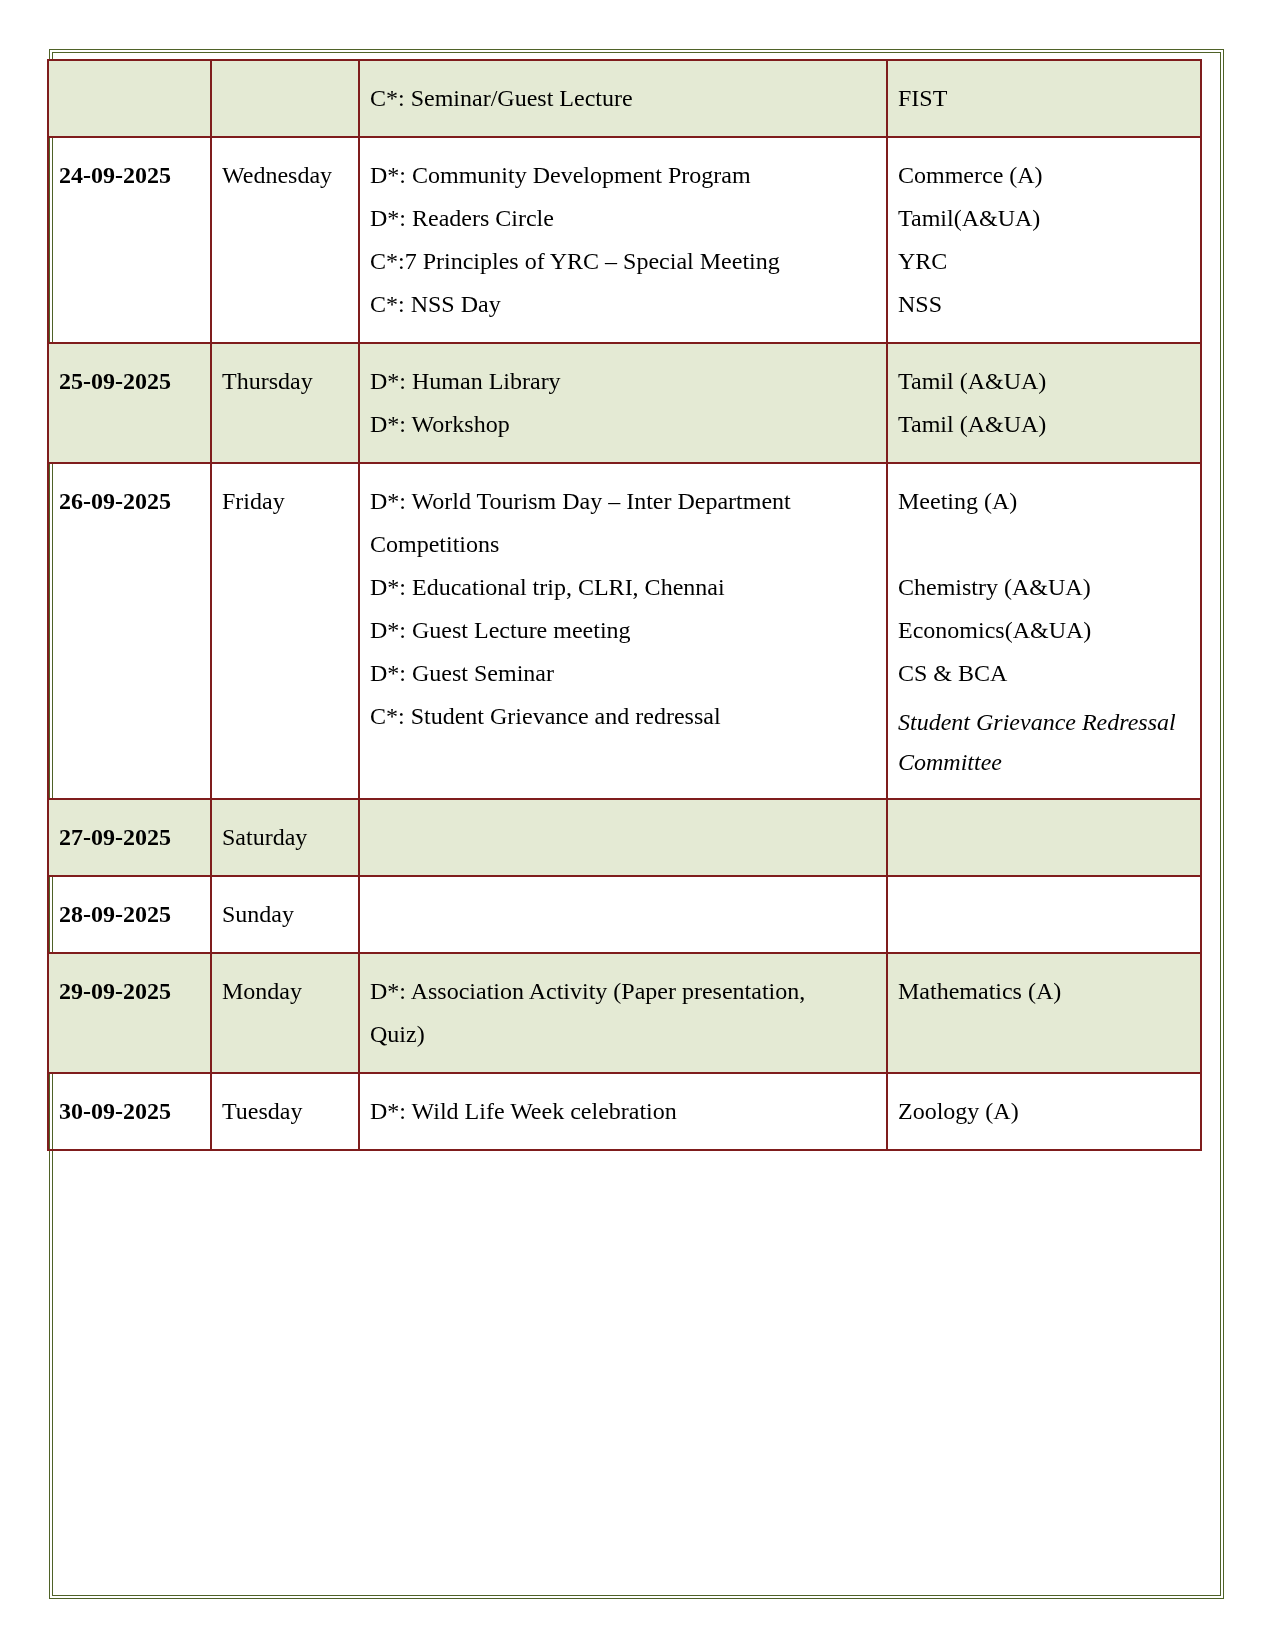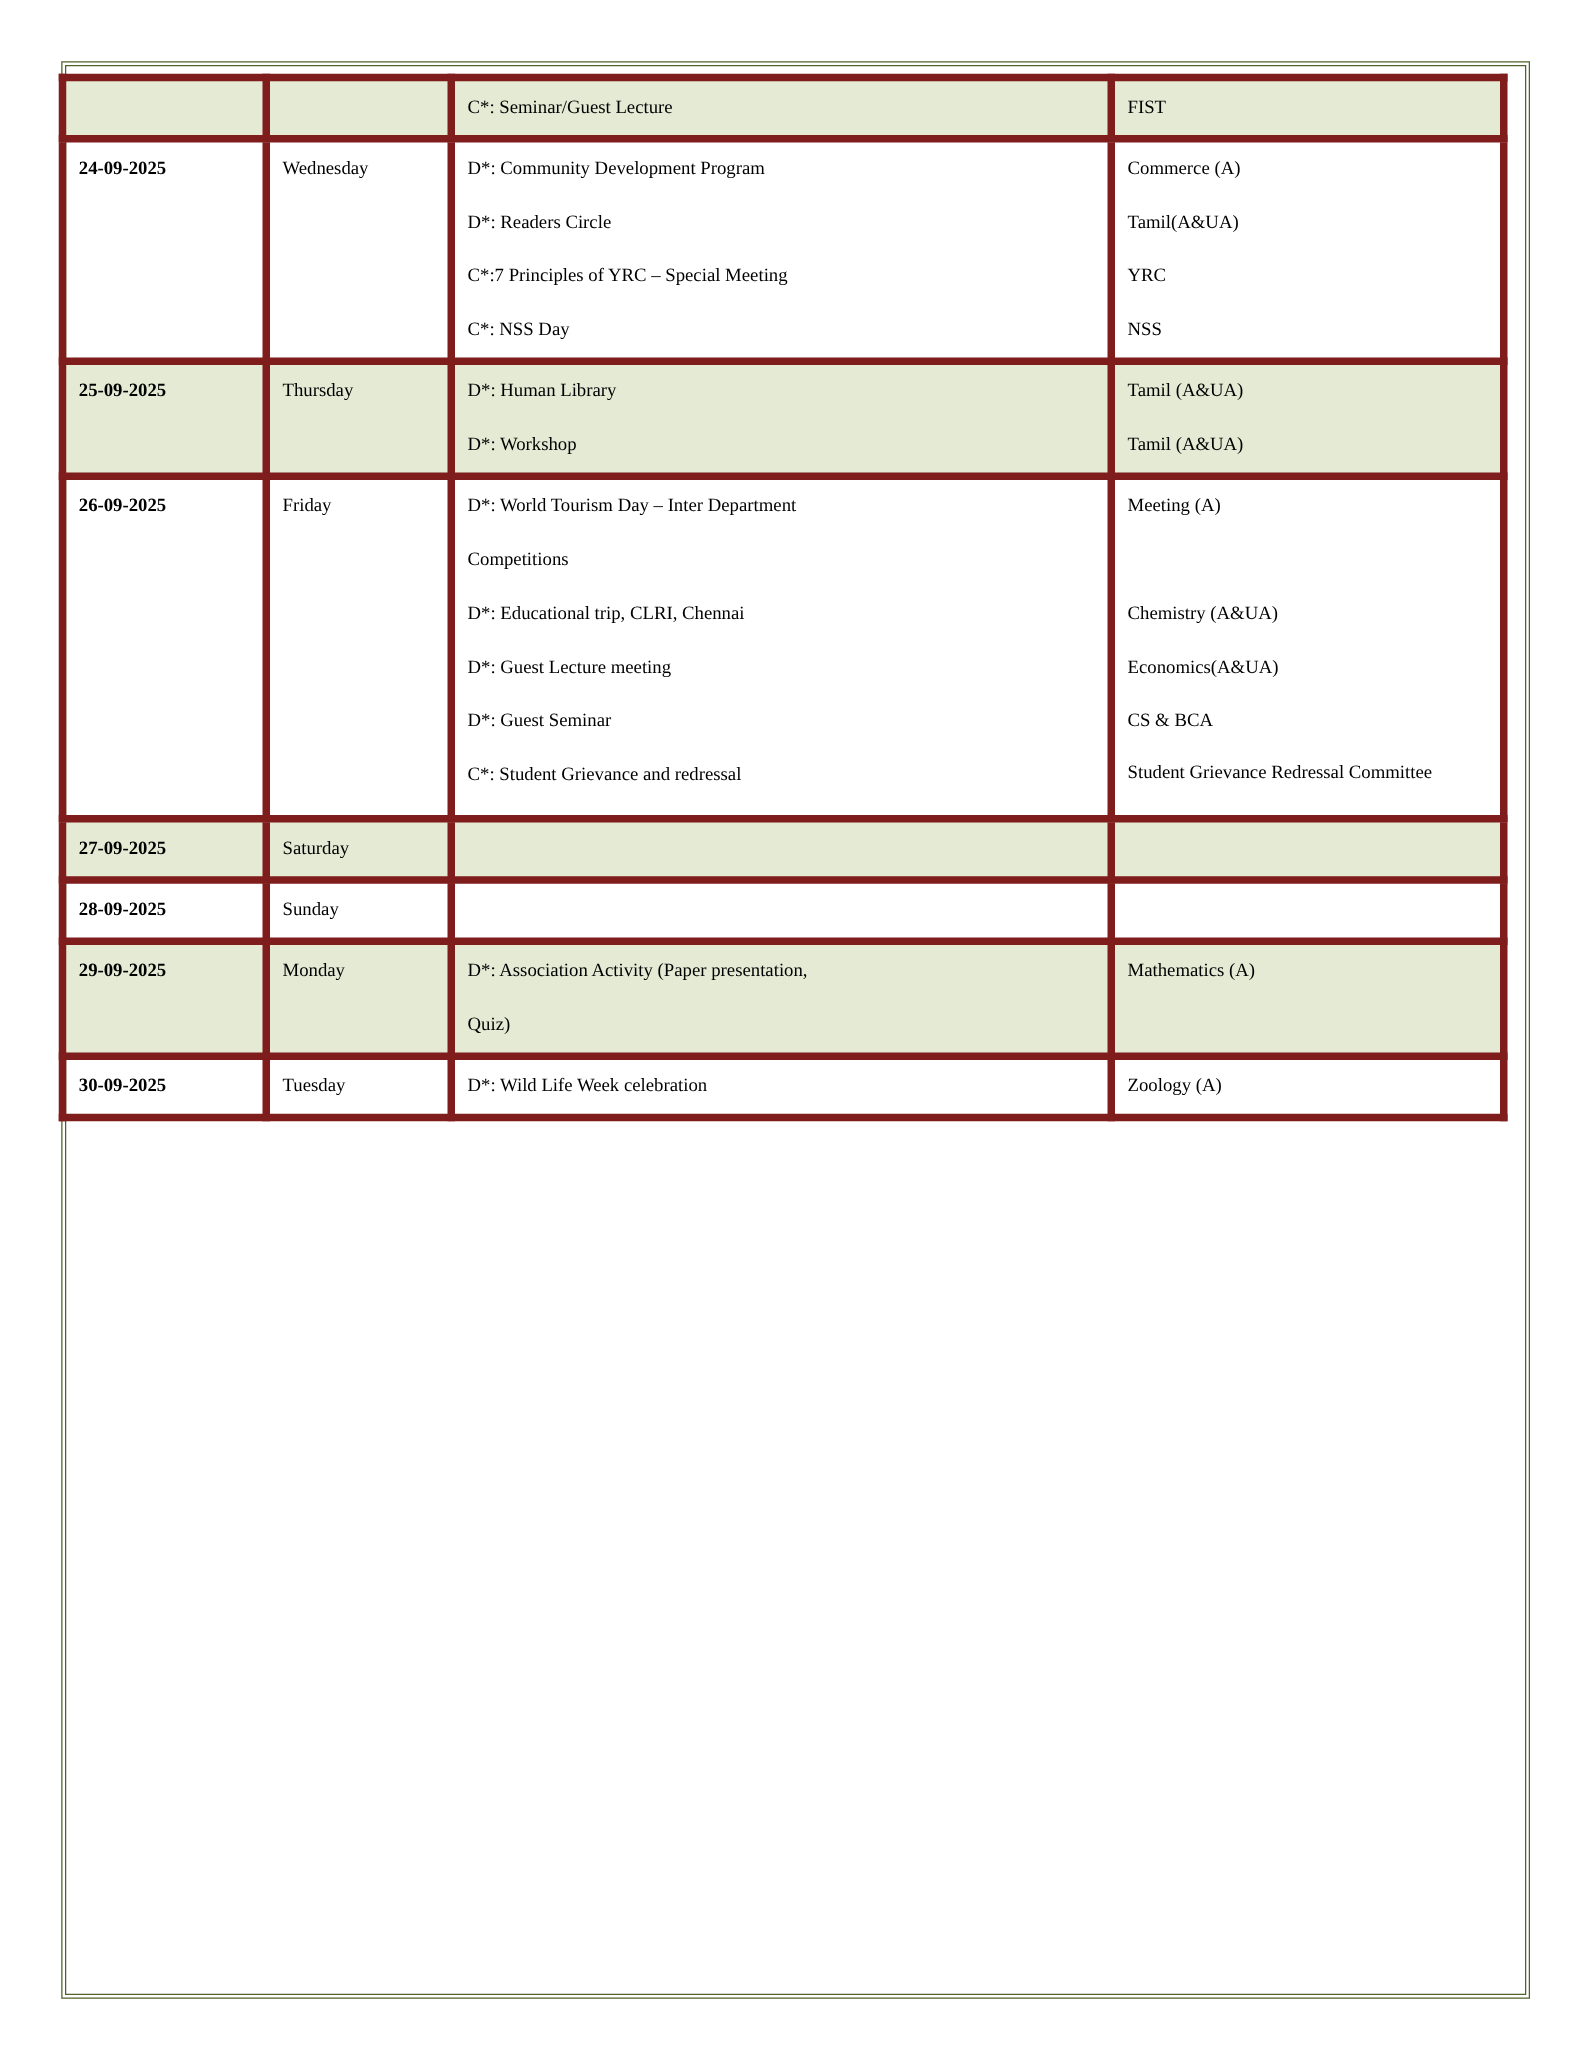--- a/index.html
+++ b/index.html
@@ -2,26 +2,26 @@
 <html><head>
 <meta charset="utf-8">
 <style>
   html, body { margin:0; padding:0; background:#ffffff; }
   body { width:1275px; height:1650px; position:relative; overflow:hidden;
          font-family:"Liberation Serif", serif; color:#000; }
   .page-border { position:absolute; left:49px; top:49px; width:1175px; height:1550px;
                  border:4px double #4f6228; box-sizing:border-box; }
   table.sched { position:absolute; left:47px; top:59px; width:1153px;
                 border-collapse:collapse; table-layout:fixed; }
-  table.sched td { border:6px solid #7f1d1d; vertical-align:top; padding:0 10px;
-                   font-size:15px; line-height:43px; }
+  table.sched td { border:2px solid #7f1d1d; vertical-align:top; padding:16px 10px;
+                   font-size:24px; line-height:43px; }
   table.sched tr.shade td { background:#e4ead4; }
   td.date { font-weight:bold; padding-left:11px; }
   .line { display:block; }
-  .wrap { display:block; line-height:24px; padding-top:7px; }
+  .wrap { display:block; line-height:40px; padding-top:7px;font-style:italic; }
   .col1 { width:163px; } .col2 { width:148px; } .col3 { width:528px; } .col4 { width:314px; }
 </style>
 </head>
 <body>
 
 <div class="page-border"></div>
 
 <table class="sched">
   <colgroup>
       <col class="col1">

